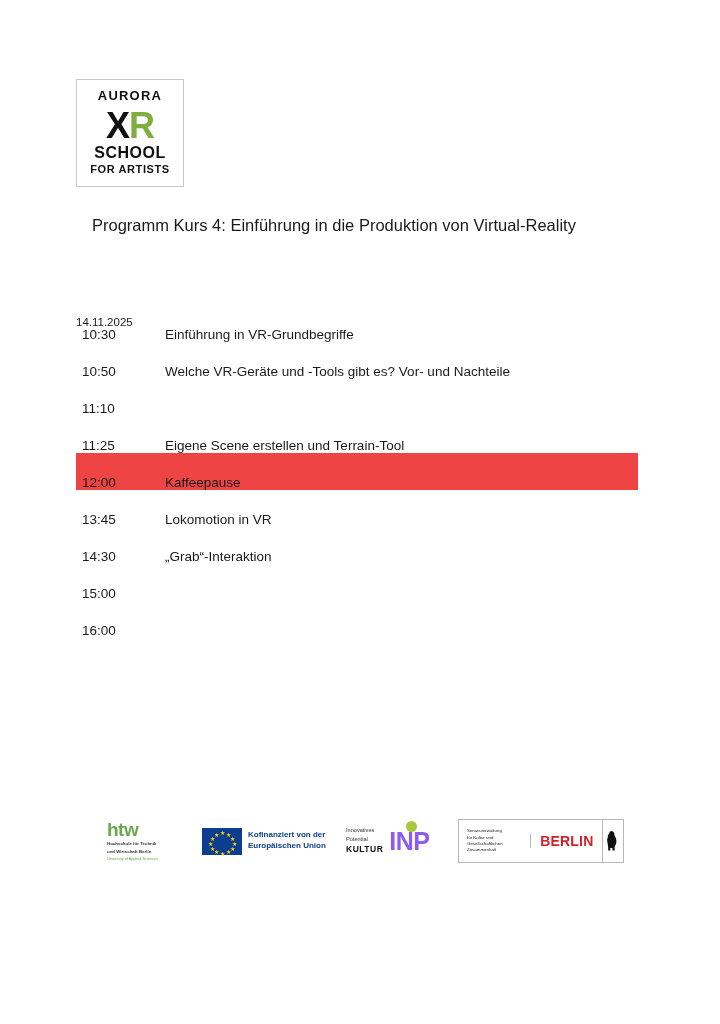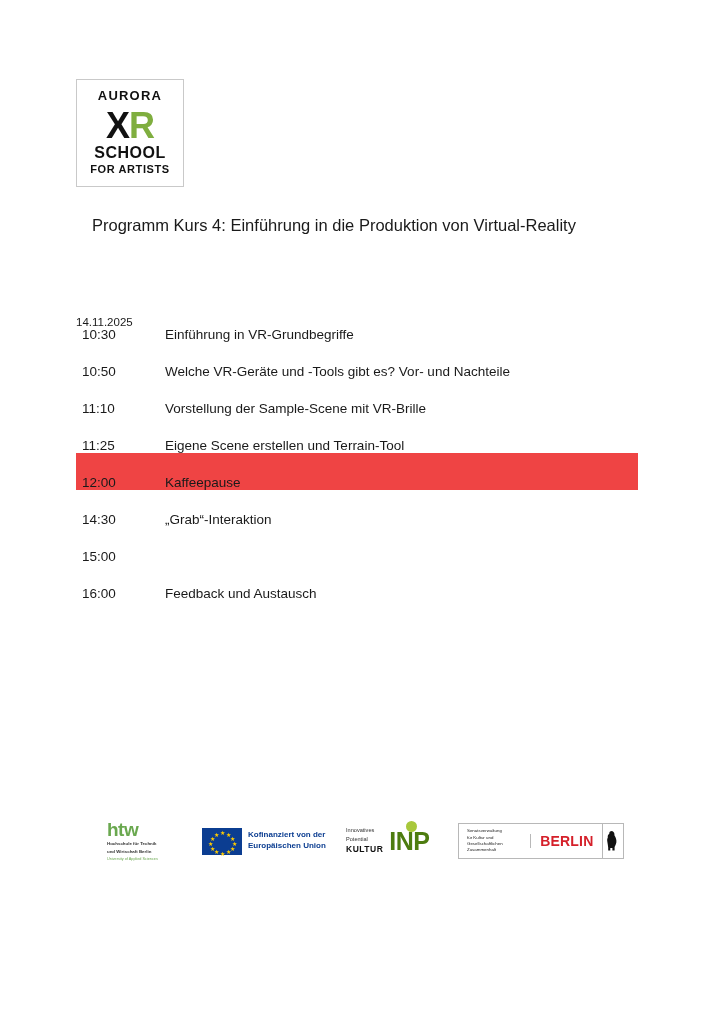--- a/index.html
+++ b/index.html
@@ -202,41 +202,41 @@
   }
   .inp-kultur {
     font-size: 8.5px;
     font-weight: bold;
     color: #111;
     letter-spacing: 0.5px;
   }
   .inp-big {
     font-size: 25px;
     font-weight: bold;
-    color: #4d7c0f;
+    color: #8b5cf6;
     letter-spacing: -0.5px;
     margin-left: 6px;
     line-height: 1;
     position: relative;
   }
   .inp-dot {
     position: absolute;
     width: 11px;
     height: 11px;
     border-radius: 50%;
     background: #a8c83c;
     left: 17px;
     top: -8px;
   }
 
   
   .f-berlin { left: 382px; width: 170px; }
   .berlin-box {
     border: 1px solid #b8b8b8;
-    height: 36px;
+    height: 44px;
     display: flex;
     align-items: center;
     box-sizing: border-box;
     width: 166px;
   }
   .berlin-sv {
     font-size: 4.4px;
     color: #222;
     line-height: 1.45;
     padding: 0 8px;
@@ -285,40 +285,42 @@
     <div class="row">
       <div class="time">10:30</div>
       <div class="desc">Einführung in VR-Grundbegriffe</div>
     </div>
     <div class="row">
       <div class="time">10:50</div>
       <div class="desc">Welche VR-Geräte und -Tools gibt es? Vor- und Nachteile</div>
     </div>
     <div class="row">
       <div class="time">11:10</div>
-      <div class="desc">Vorstellung der Sample-Scene mit VR-Brille</div>
     </div>
     <div class="row">
       <div class="time">11:25</div>
       <div class="desc">Eigene Scene erstellen und Terrain-Tool</div>
     </div>
     <div class="row highlight">
       <div class="time">12:00</div>
       <div class="desc">Kaffeepause</div>
     </div>
     <div class="row">
+      <div class="time">13:45</div>
+      <div class="desc">Lokomotion in VR</div>
+    </div>
+    <div class="row">
       <div class="time">14:30</div>
       <div class="desc">„Grab“-Interaktion</div>
     </div>
     <div class="row">
       <div class="time">15:00</div>
     </div>
     <div class="row">
       <div class="time">16:00</div>
-      <div class="desc">Feedback und Austausch</div>
     </div>
   </div>
 
   <div class="funders">
 
     <div class="funder f-htw">
       <div class="htw-mark">htw</div>
       <div class="htw-sub">Hochschule für Technik</div>
       <div class="htw-sub">und Wirtschaft Berlin</div>
       <div class="htw-sub2">University of Applied Sciences</div>

